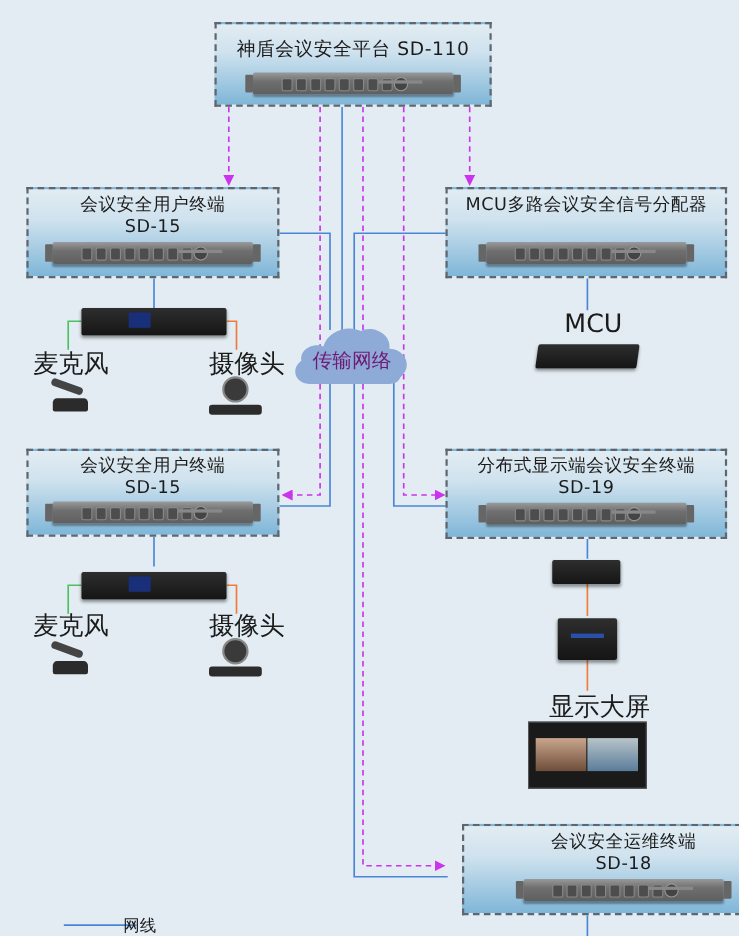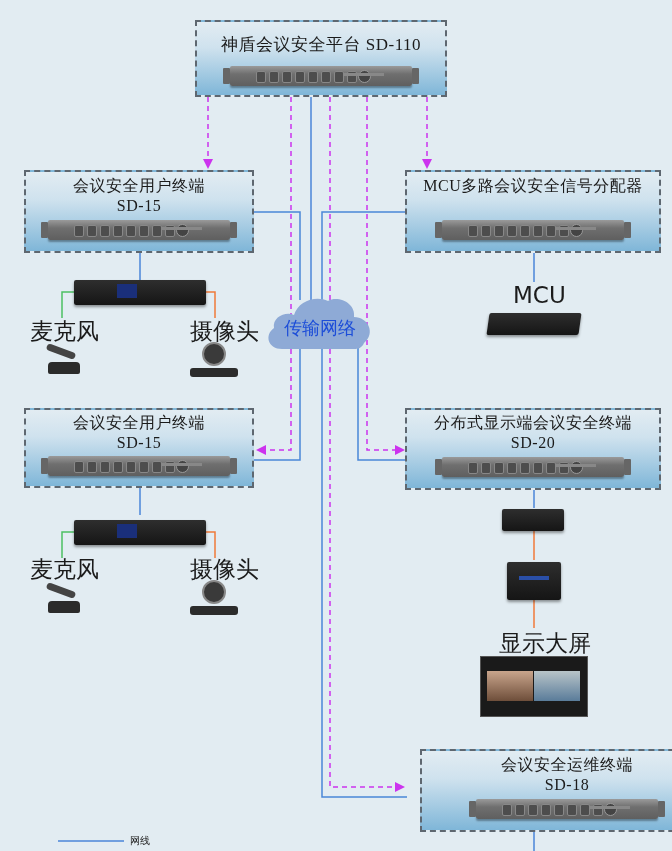--- a/index.html
+++ b/index.html
@@ -1,33 +1,33 @@
 <!DOCTYPE html>
 <html><head>
 <meta charset="utf-8">
 <style>
   html, body { margin:0; padding:0; }
   body { width:672px; height:851px; background:#e2ecf2; position:relative; overflow:hidden;
          font-family:"DejaVu Sans","Liberation Sans",sans-serif; color:#1b1b1b; }
   .node { position:absolute; border:2px dashed #5e6770; box-sizing:border-box;
           background:linear-gradient(to bottom,#e2ecf2 0%,#cfe2ee 35%,#7fb6d8 100%); }
-  .node .title { text-align:center; font-size:16px; line-height:20px; letter-spacing:0.5px;font-family:Liberation Serif, serif; }
+  .node .title { text-align:center; font-size:16px; line-height:20px; letter-spacing:0.5px; }
   .rack { position:absolute; left:50%; transform:translateX(-50%); height:20px;
           background:linear-gradient(to bottom,#9a9a9a,#6f6f6f 40%,#5f5f5f); border-radius:2px;
           box-shadow:0 2px 2px rgba(0,0,0,0.35); }
   .rack::before { content:""; position:absolute; left:-7px; top:2px; width:7px; height:16px; background:#666; border-radius:1px; }
   .rack::after { content:""; position:absolute; right:-7px; top:2px; width:7px; height:16px; background:#666; border-radius:1px; }
   .rack .knobs { position:absolute; left:26px; top:5px; display:flex; gap:3px; }
   .rack .knobs span { width:8px; height:10px; background:#4d4d4d; border:1px solid #888; border-radius:2px; }
   .rack .dial { position:absolute; left:128px; top:4px; width:11px; height:11px; border-radius:50%; background:#444; border:1px solid #999; }
   .rack .lbl { position:absolute; right:28px; top:7px; width:40px; height:3px; background:#888; }
   svg.lines { position:absolute; left:0; top:0; }
   .text-lbl { position:absolute; font-size:23px; line-height:22px; }
   .cloud { position:absolute; left:264px; top:293px; width:112px; height:58px; }
-  .cloud-text { position:absolute; left:264px; top:316px; width:112px; text-align:center; font-size:18px; color:#1d4ed8; }
+  .cloud-text { position:absolute; left:264px; top:316px; width:112px; text-align:center; font-size:18px; color:#701a75; }
   .box-dev { position:absolute; background:linear-gradient(#2e2e2e,#151515); border-radius:2px; box-shadow:0 2px 3px rgba(0,0,0,0.4); }
   .screen { position:absolute; background:#1a1a1a; border:1px solid #555; }
 </style>
 </head>
 <body>
 
 <svg class="lines" width="672" height="851" viewBox="0 0 672 851">
   <defs>
     <marker id="arr" markerWidth="10" markerHeight="10" refX="8" refY="5" orient="auto" markerUnits="userSpaceOnUse">
       <path d="M0,0 L10,5 L0,10 Z" fill="#cc33ee"></path>
@@ -157,21 +157,21 @@
         <span></span>
         <span></span>
       </div>
     <div class="dial"></div>
       <div class="lbl"></div>
   </div>
 </div>
 
 <div class="node" style="left:405px;top:408px;width:256px;height:82px;">
   <div class="title" style="padding-top:3px;">分布式显示端会议安全终端</div>
-  <div class="title">SD-20</div>
+  <div class="title">SD-19</div>
   <div class="rack" style="top:47px;width:182px;">
     <div class="knobs">
         <span></span>
         <span></span>
         <span></span>
         <span></span>
         <span></span>
         <span></span>
         <span></span>
         <span></span>
@@ -217,13 +217,13 @@
         <span></span>
         <span></span>
         <span></span>
         <span></span>
       </div>
     <div class="dial"></div>
       <div class="lbl"></div>
   </div>
 </div>
 
-<div class="text-lbl" style="left:130px;top:830px;font-size:10px;">网线</div>
+<div class="text-lbl" style="left:112px;top:830px;font-size:15px;">网线</div>
 
 </body></html>

